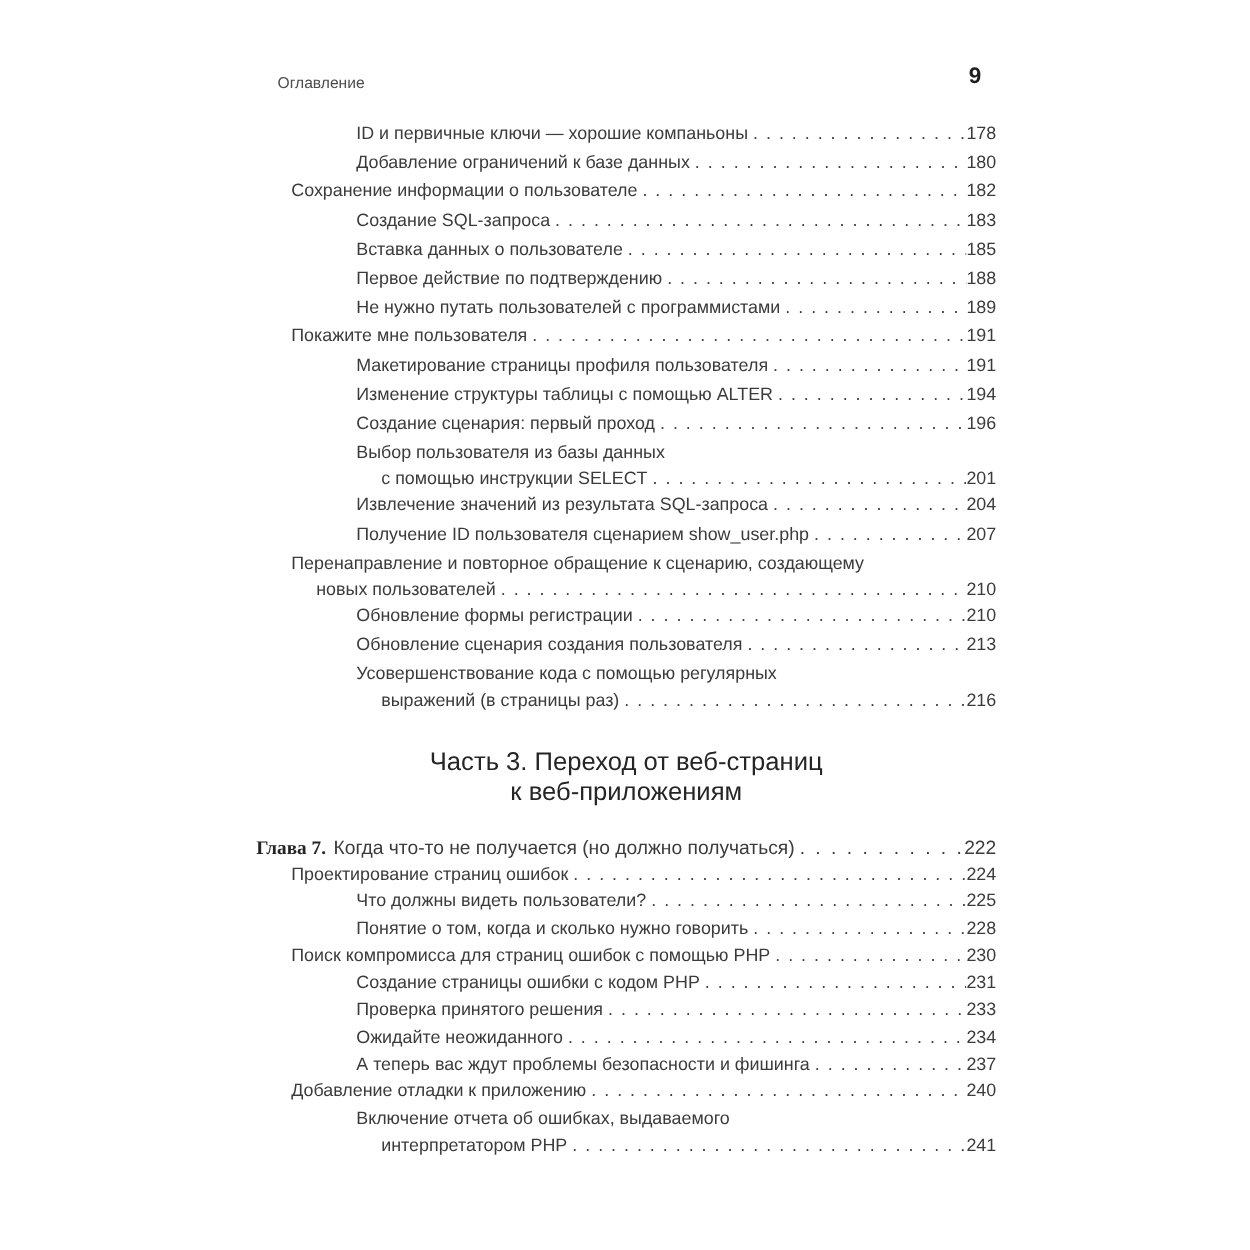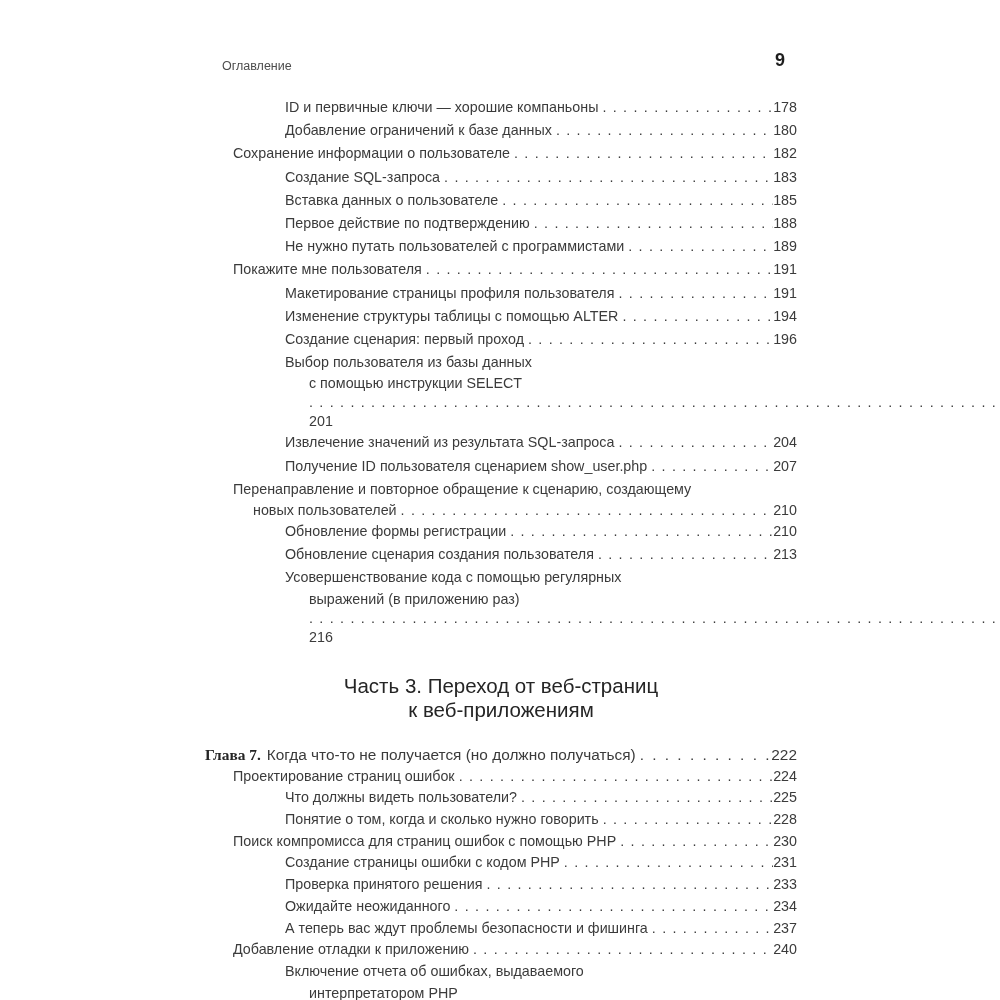--- a/index.html
+++ b/index.html
@@ -22,21 +22,21 @@
   .toc { position:absolute; left:205px; top:96px; width:592px; }
 
   .line { display:flex; align-items:baseline; line-height:23.2px; font-size:14.3px; }
   .list-bottom .line { line-height:21.7px; }
   .line.wrap { line-height:19px; }
   .list-bottom .line.wrap { line-height:20px; }
 
   .ind1 > .line { padding-left:28px;text-align:right; }
   .ind1 > .line.wrap { padding-left:48px; }
   .ind2 > .line { padding-left:80px; }
-  .ind2 > .line.wrap { padding-left:100px;flex-direction:column; }
+  .ind2 > .line.wrap { padding-left:100px; }
 
   .t { white-space:nowrap; }
   .leader { flex:1; overflow:hidden; white-space:nowrap; margin-left:4px; min-width:10px; }
   .leader::after {
     content:". . . . . . . . . . . . . . . . . . . . . . . . . . . . . . . . . . . . . . . . . . . . . . . . . . . . . . . . . . . . . . . . . . . . . . . . . . . .";
     letter-spacing:1.2px; color:#3b3b3b;
   }
   .pg { white-space:nowrap; }
 
   .part-heading {
@@ -188,21 +188,21 @@
             <span class="t">Обновление сценария создания пользователя</span>
             <span class="leader"></span>
             <span class="pg">213</span>
           </div>
         </div>
         <div class="entry ind2">
           <div class="line">
             <span class="t">Усовершенствование кода с помощью регулярных</span>
           </div>
           <div class="line wrap">
-            <span class="t">выражений (в приложению раз)</span>
+            <span class="t">выражений (в страницы раз)</span>
             <span class="leader"></span>
             <span class="pg">216</span>
           </div>
         </div>
       </div>
 
     <div class="part-heading">
       <div>Часть 3. Переход от веб-страниц</div>
       <div>к веб-приложениям</div>
     </div>

